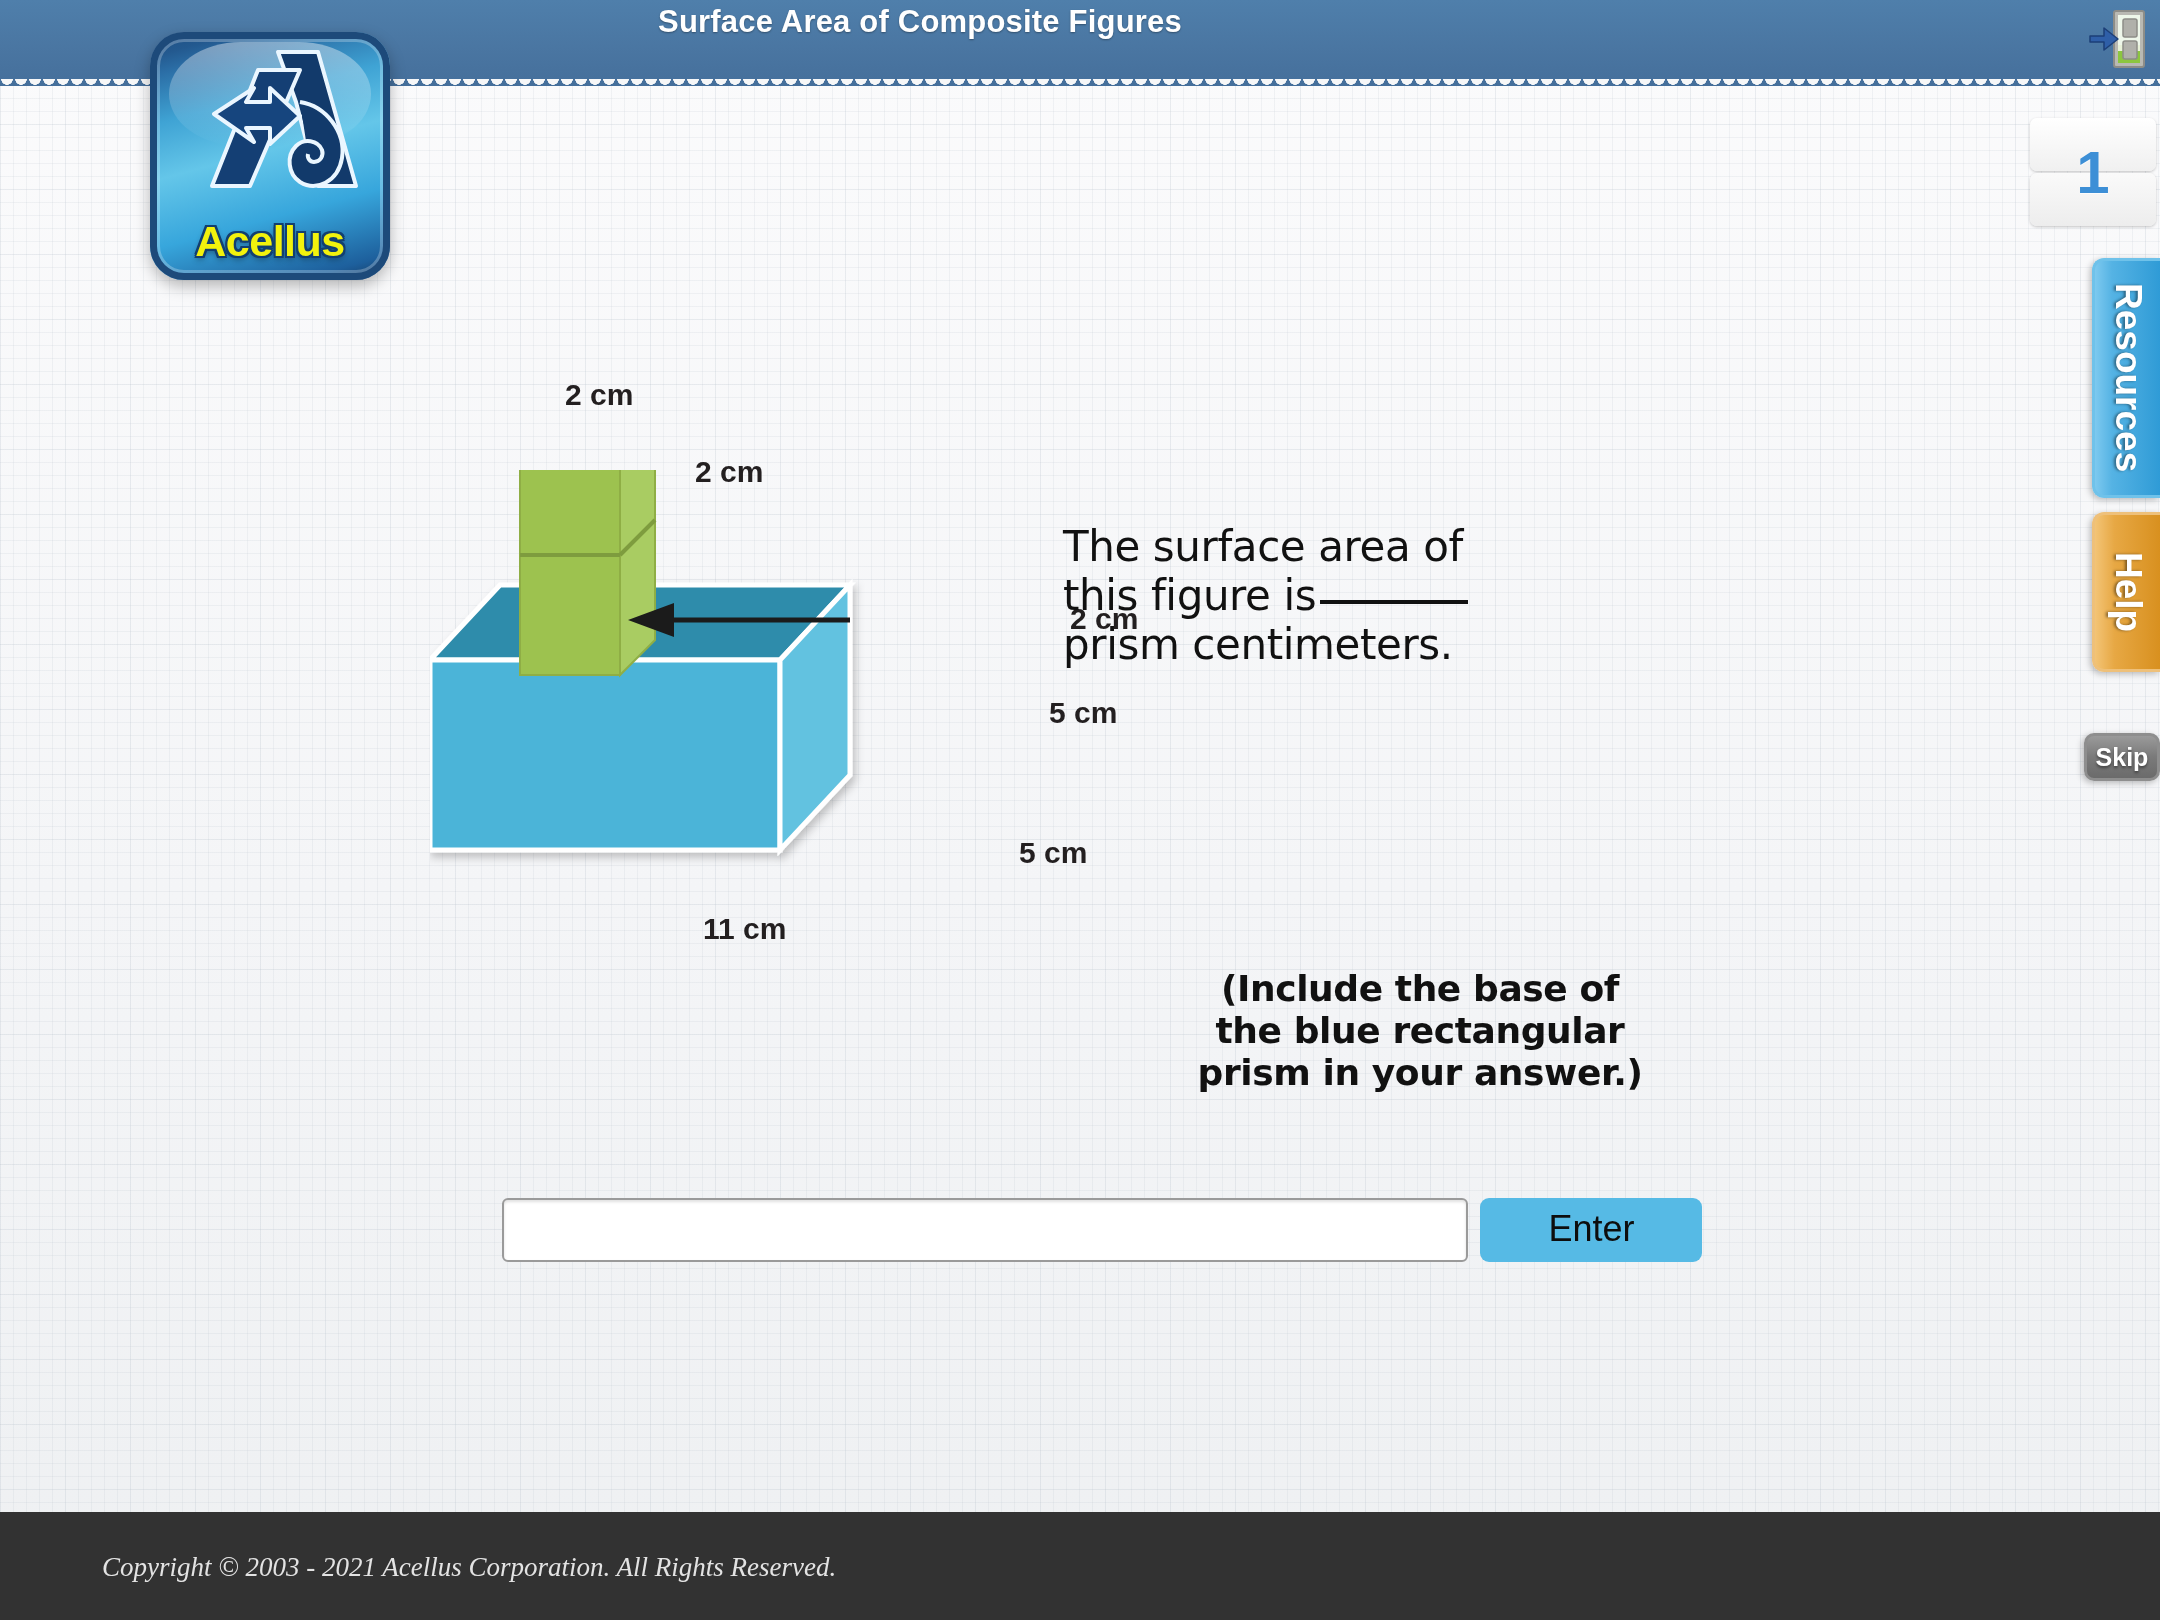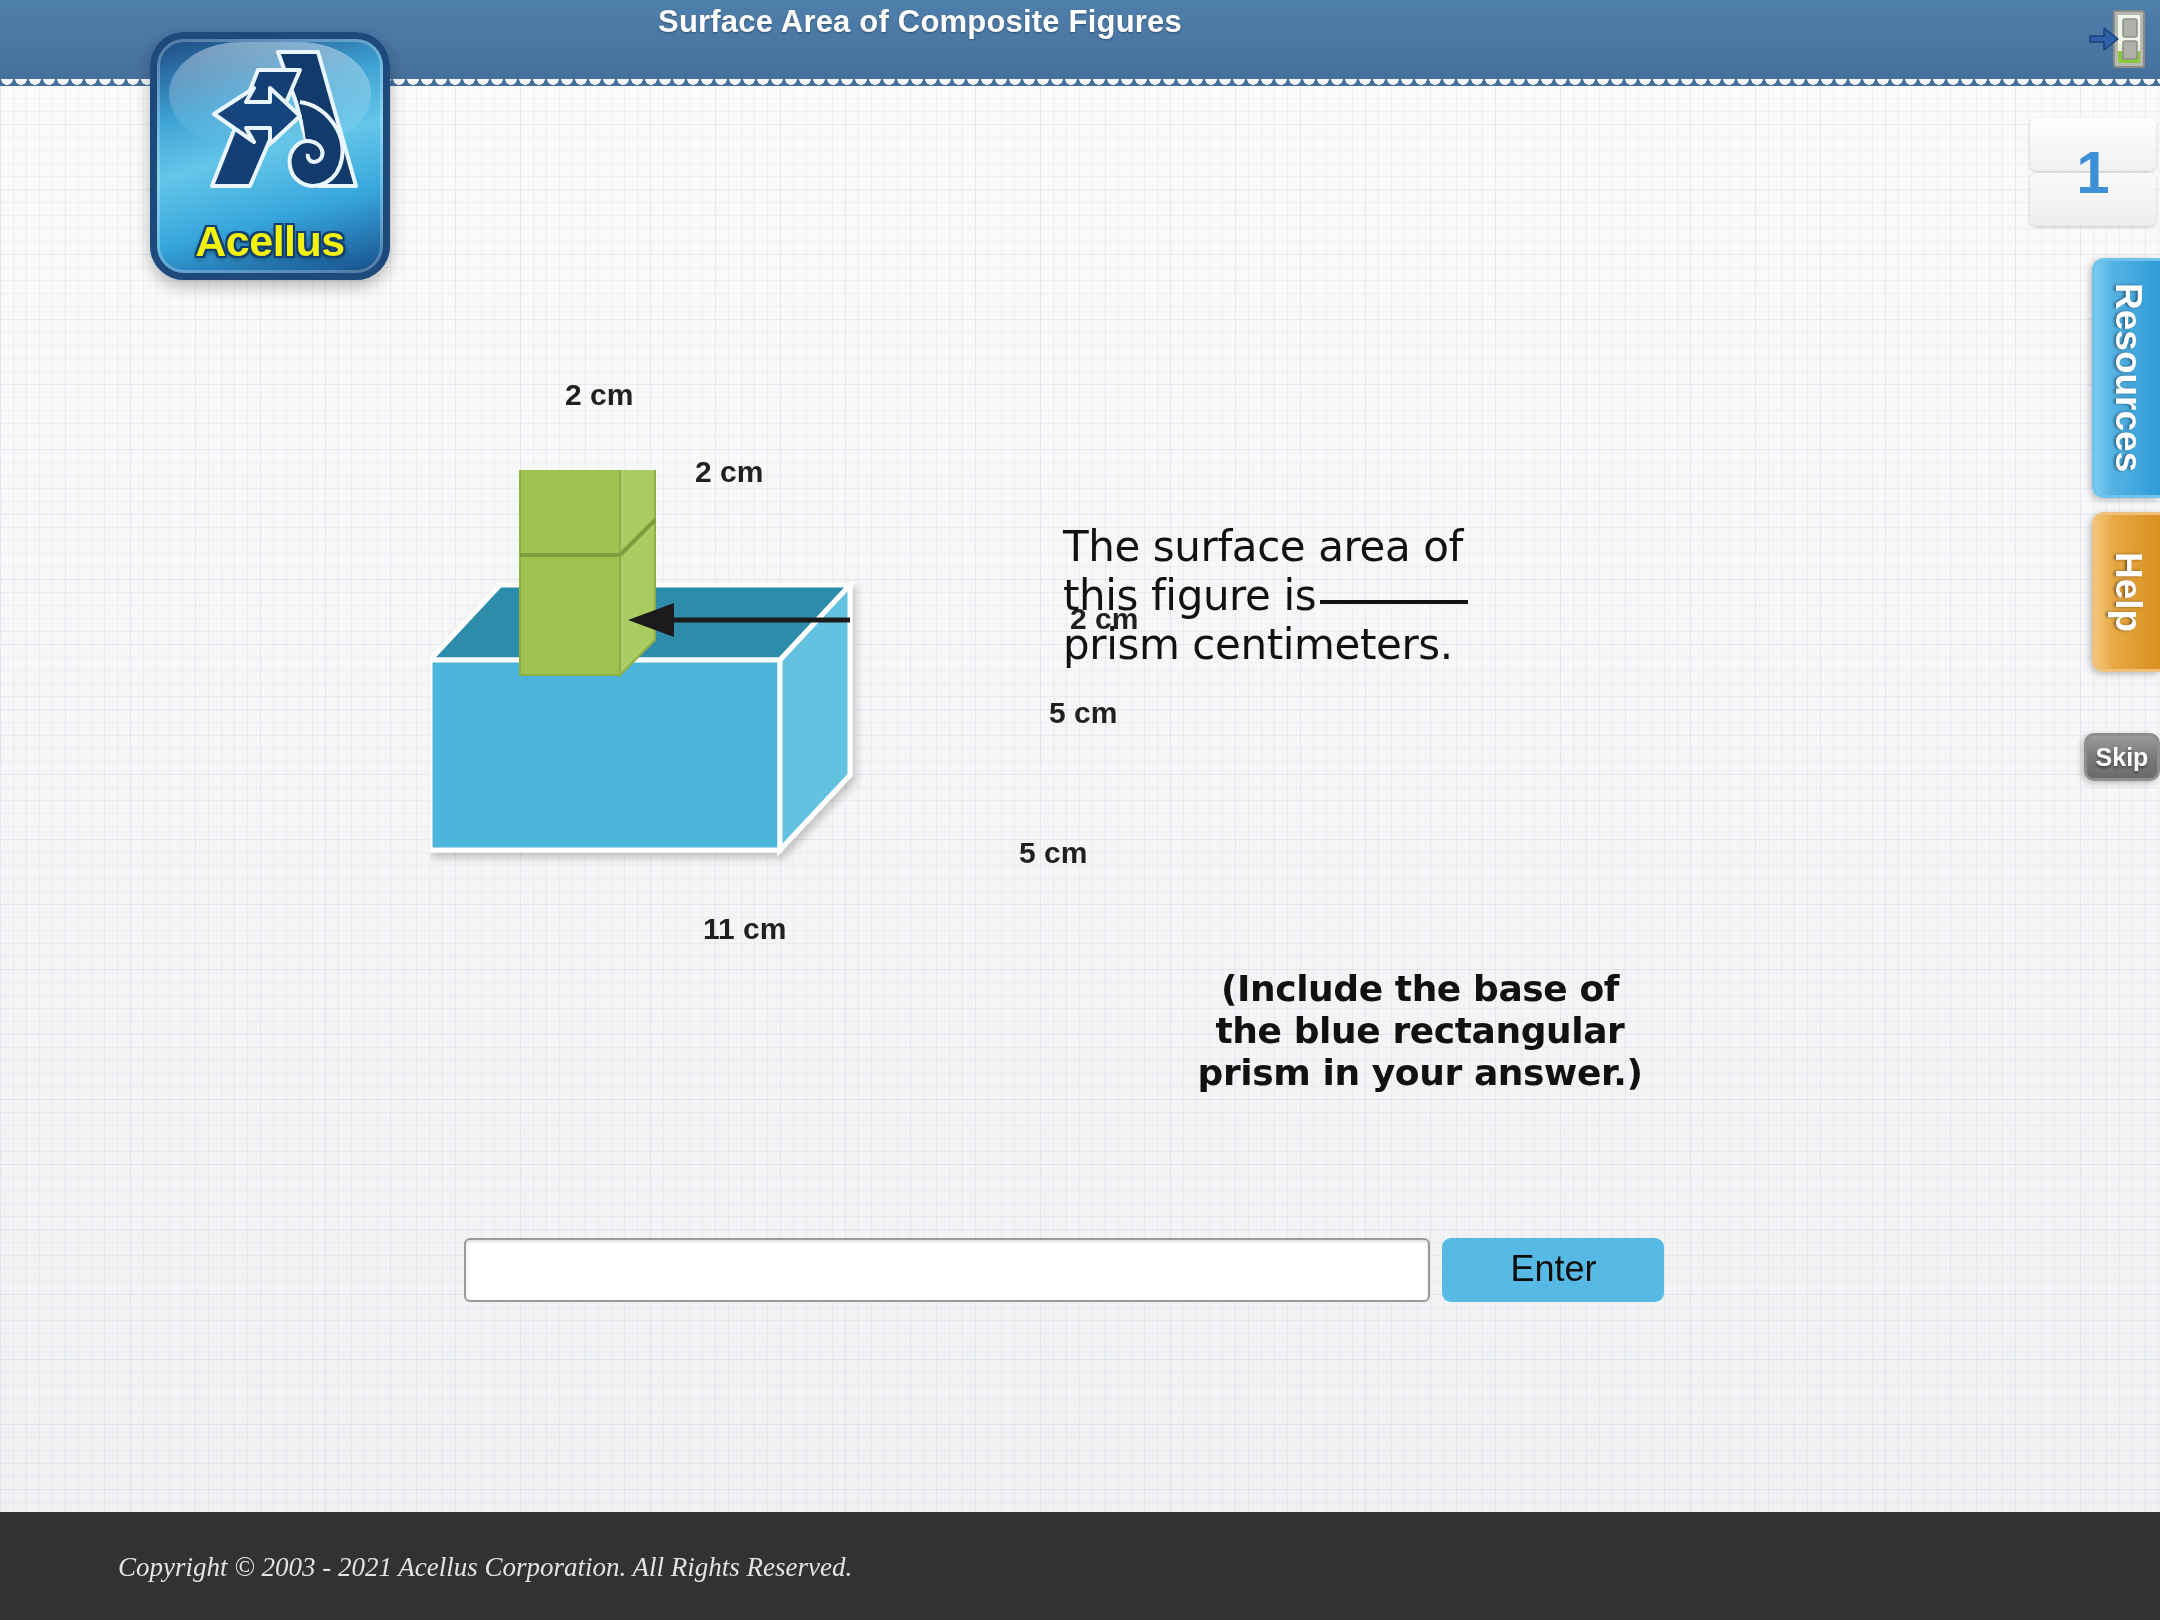--- a/index.html
+++ b/index.html
@@ -161,21 +161,21 @@
   #note-text {
     position:absolute; left:1170px; top:968px; width:500px;
     text-align:center;
     font-family:"DejaVu Sans", sans-serif;
     font-size:36px; line-height:1.17; color:#111111;
     letter-spacing:-.4px; font-weight:600;
     z-index:12;
   }
 
   
-  #answer-row { position:absolute; left:464px; top:1198px; z-index:14;margin-top:40px; }
+  #answer-row { position:absolute; left:502px; top:1198px; z-index:14; }
   #answer-input {
     width:966px; height:64px;
     background:#ffffff;
     border:2px solid #9a9a9a;
     border-radius:6px;
     box-shadow:inset 0 2px 3px rgba(0,0,0,.12);
     font-size:30px; padding:0 14px;
     font-family:"Liberation Sans", sans-serif;
     vertical-align:top;
   }
@@ -190,21 +190,21 @@
     vertical-align:top; cursor:pointer;
   }
 
   
   #footer {
     position:absolute; left:0; bottom:0; width:2160px; height:108px;
     background:#323232;
     z-index:20;
   }
   #footer-text {
-    position:absolute; left:118px; top:40px;
+    position:absolute; left:102px; top:40px;
     font-family:"Liberation Serif", serif;
     font-style:italic; font-size:27px; color:#e3e3e3;
   }
 </style>
 </head>
 <body>
 
 <div id="app">
 
   <div id="logo">

